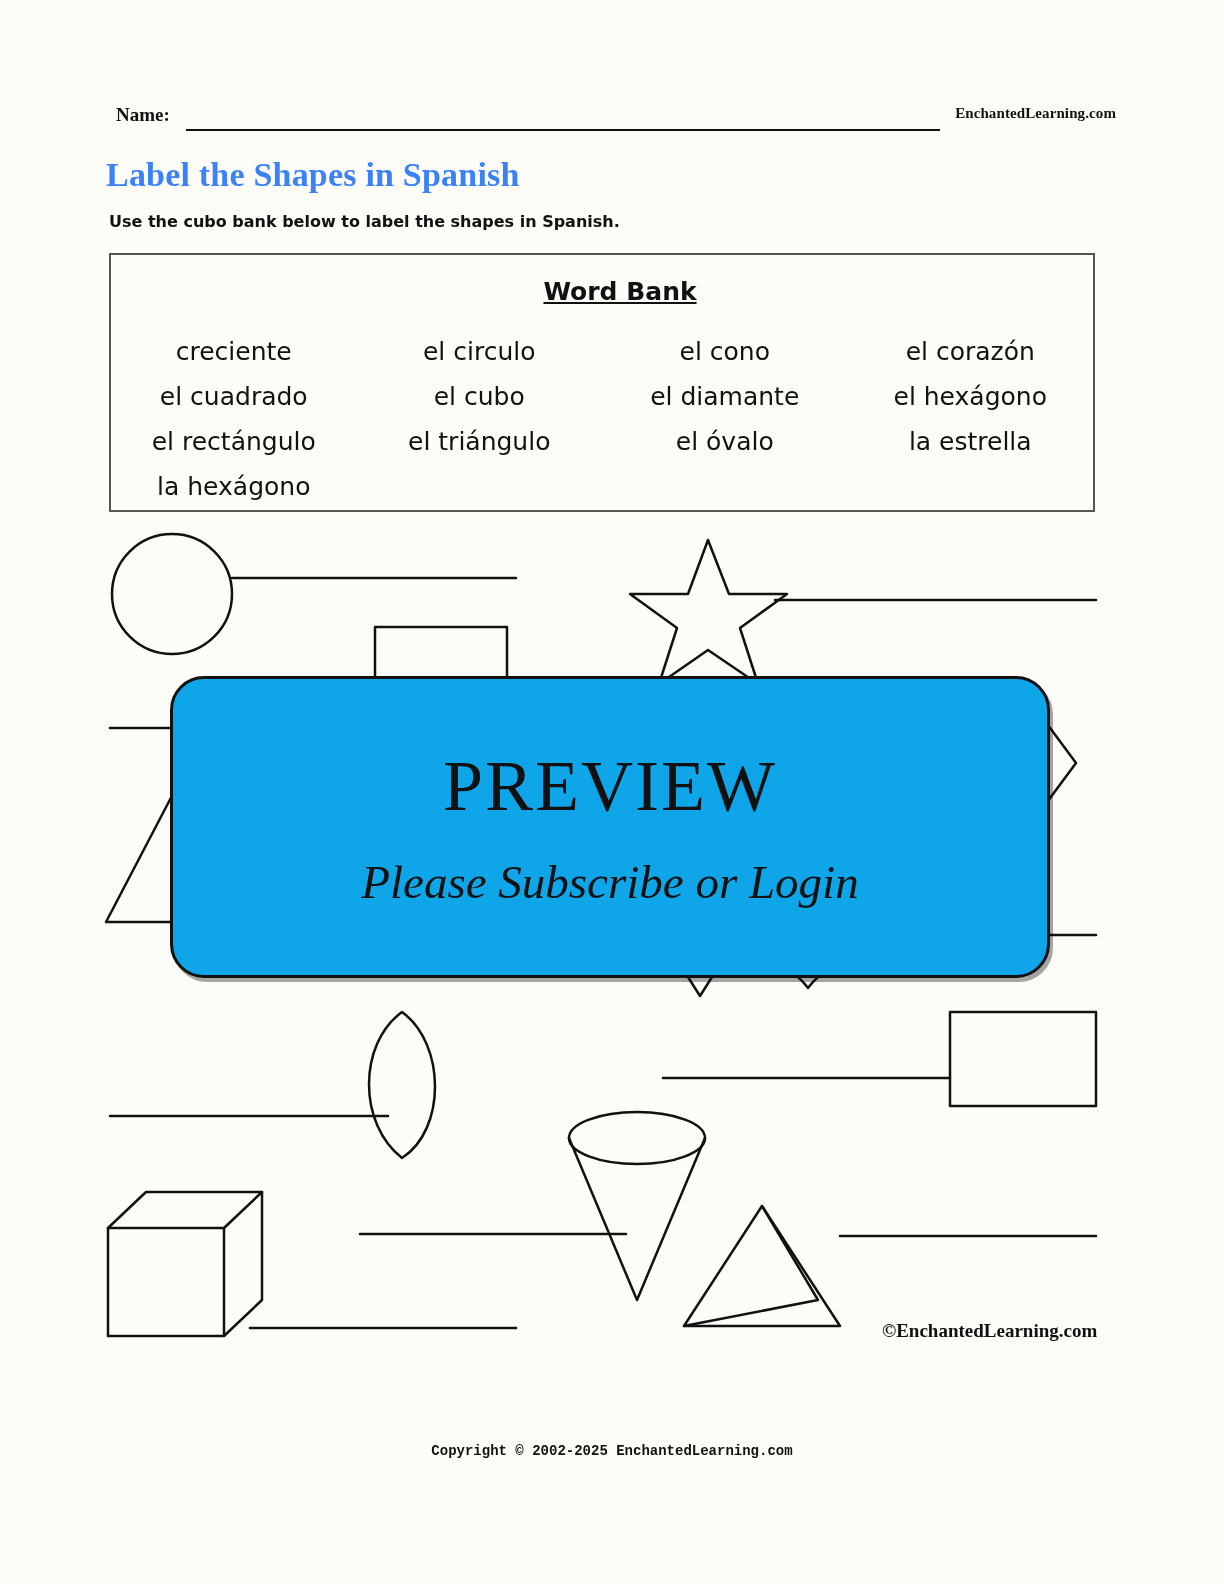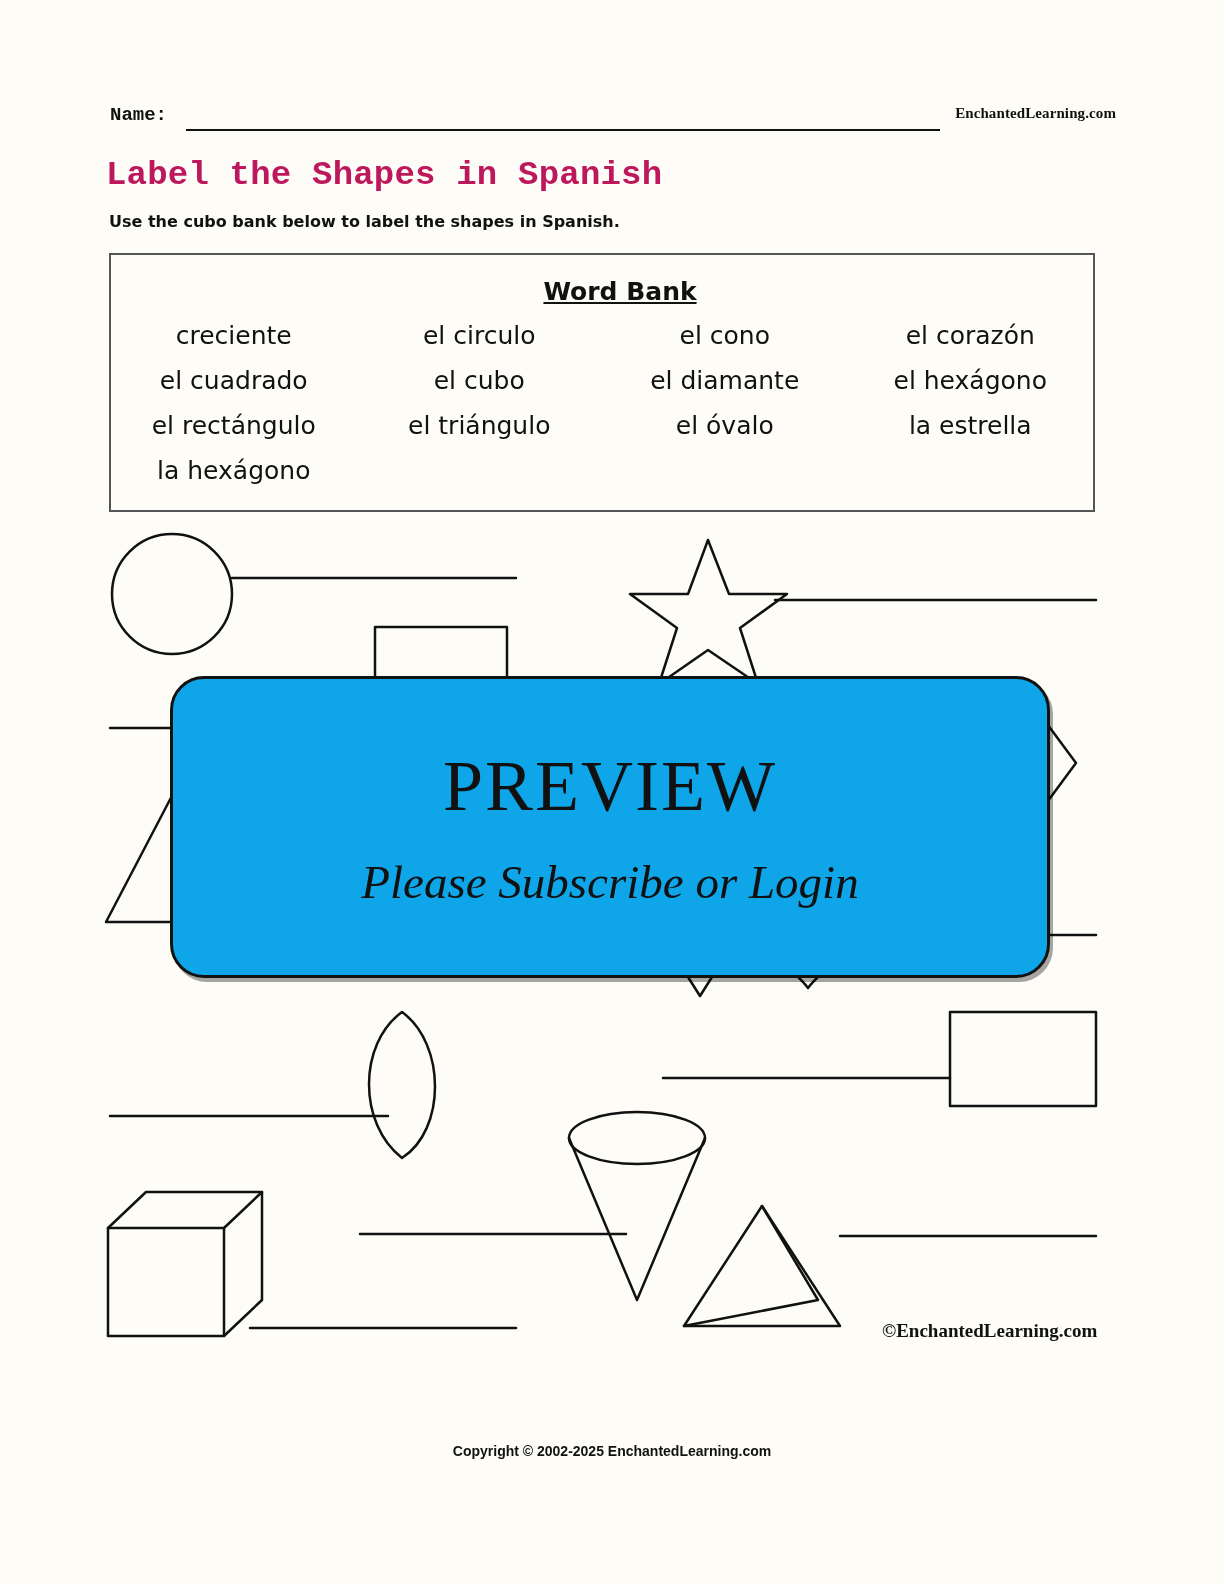--- a/index.html
+++ b/index.html
@@ -24,23 +24,23 @@
   
   .name-row {
     position: absolute;
     left: 108px;
     top: 100px;
     width: 1008px;
     height: 34px;
   }
   .name-label {
     position: absolute;
-    left: 2px;
+    left: 8px;
     top: 4px;
-    font-family: Liberation Mono, monospace;
+    font-family: Liberation Serif, serif;
     font-weight: bold;
     font-size: 19px;
     color: #111;
   }
   .name-line {
     position: absolute;
     left: 78px;
     top: 29px;
     width: 754px;
     border-bottom: 2px solid #111;
@@ -54,25 +54,25 @@
     font-size: 15px;
     color: #111;
     letter-spacing: .1px;
     text-align: right;
   }
 
   .title {
     position: absolute;
     left: 106px;
     top: 156px;
-    font-family: Liberation Mono, monospace;
+    font-family: Liberation Serif, serif;
     font-weight: bold;
     font-size: 34px;
     letter-spacing: .2px;
-    color: #be185d;
+    color: #3b82f6;
   }
   .subtitle {
     position: absolute;
     left: 109px;
     top: 212px;
     font-family: "DejaVu Sans", sans-serif;
     font-weight: bold;
     font-size: 16px;
     color: #111;
   }
@@ -103,21 +103,21 @@
   }
   .wb-grid {
     position: absolute;
     left: 0;
     right: 0;
     top: 66px;
   }
   .wb-row {
     display: flex;
     height: 45px;
-    align-items: flex-start;
+    align-items: flex-end;
   }
   .wb-cell {
     flex: 1 1 0;
     text-align: center;
     font-family: "DejaVu Sans", sans-serif;
     font-size: 25px;
     color: #111;
     white-space: nowrap;
   }
 
@@ -185,21 +185,21 @@
     font-size: 19px;
     color: #111;
     margin-top: 12px;
   }
   .copyright {
     position: absolute;
     left: 0;
     right: 0;
     top: 1443px;
     text-align: center;
-    font-family: Liberation Sans, sans-serif;
+    font-family: Liberation Mono, monospace;
     font-weight: bold;
     font-size: 14px;
     color: #111;
   }
 </style>
 </head>
 <body>
 
 <div class="page">
 

